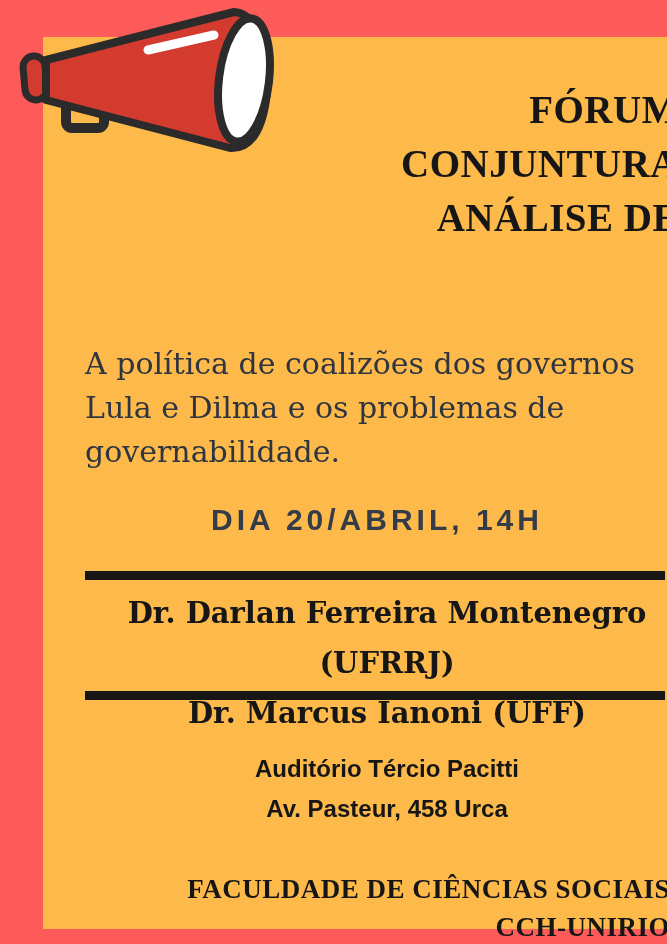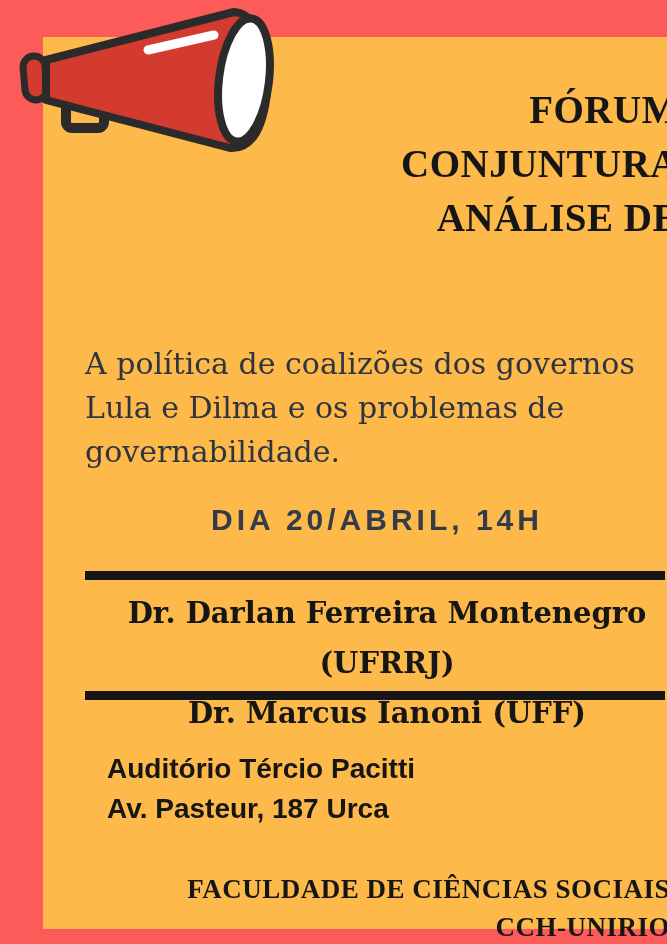--- a/index.html
+++ b/index.html
@@ -82,24 +82,24 @@
     font-family:"DejaVu Serif",serif;
     font-weight:600;
     font-size:29px;
     line-height:50px;
     color:var(--ink);
   }
   .venue{
     position:absolute;
     top:712px; right:42px;
     width:560px;
-    text-align:left;
+    text-align:center;
     font-family:"Liberation Sans",sans-serif;
     font-weight:700;
-    font-size:28px;
+    font-size:24px;
     line-height:40px;
     color:var(--ink);
   }
   .organization{
     position:absolute;
     top:833px; right:39px;
     width:580px;
     text-align:right;
     font-family:"Liberation Serif",serif;
     font-weight:700;
@@ -136,21 +136,21 @@
 
   <div class="speakers">
     <div>Dr. Darlan Ferreira Montenegro (UFRRJ)</div>
     <div>Dr. Marcus Ianoni (UFF)</div>
   </div>
 
   <div class="rule rule-bottom"></div>
 
   <div class="venue">
     <div>Auditório Tércio Pacitti</div>
-    <div>Av. Pasteur, 187 Urca</div>
+    <div>Av. Pasteur, 458 Urca</div>
   </div>
 
   <div class="organization">
     <div>FACULDADE DE CIÊNCIAS SOCIAIS</div>
     <div>CCH-UNIRIO</div>
   </div>
 
 </div>
 
 <svg class="megaphone" viewBox="0 0 260 152" xmlns="http://www.w3.org/2000/svg" aria-hidden="true">

